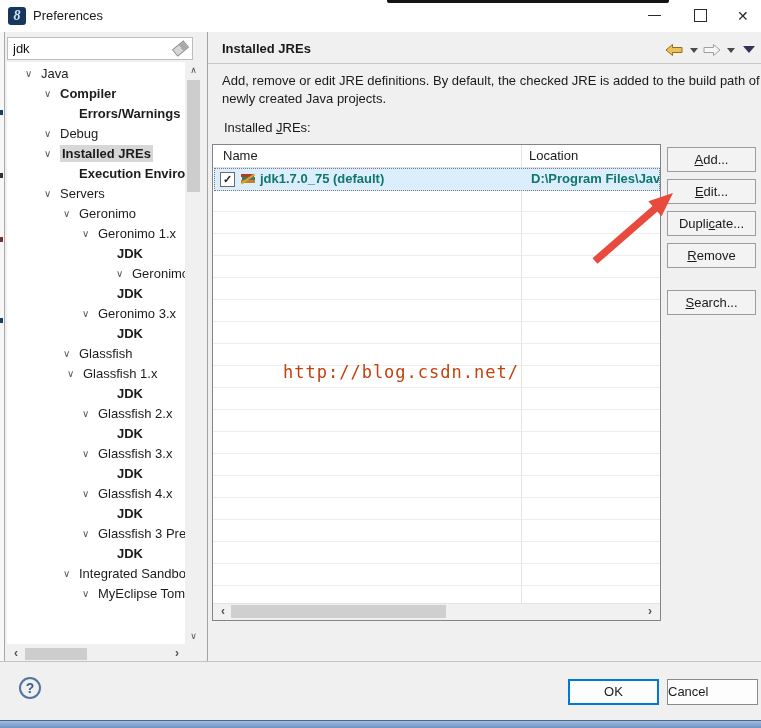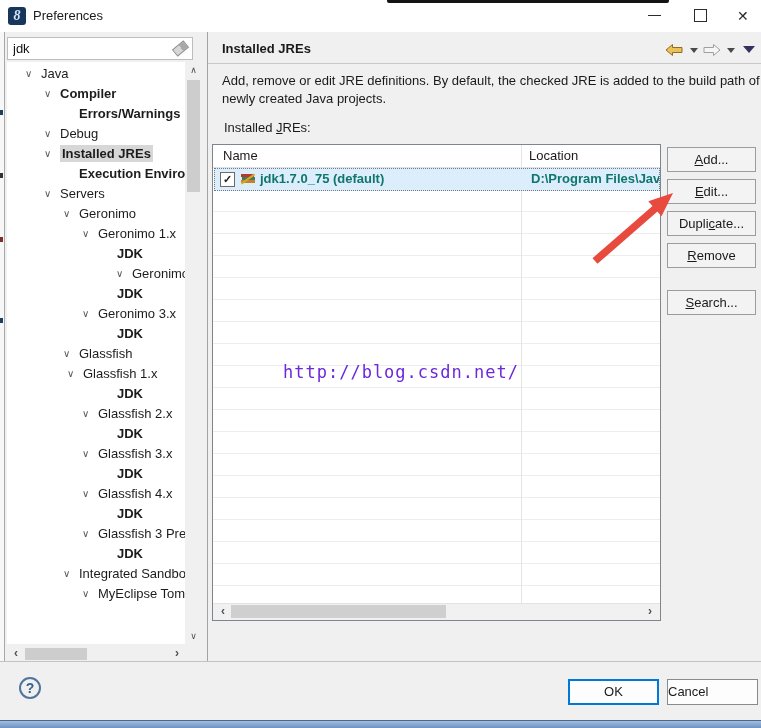--- a/index.html
+++ b/index.html
@@ -67,21 +67,21 @@
   #jre-icon .b3{position:absolute;left:1px;top:8px;width:14px;height:3px;background:#c77e2f;}
   #jre-icon .pen{position:absolute;left:0;top:6px;width:16px;height:2px;background:#d9a626;transform:rotate(-35deg);}
   #t-hscroll{left:0;top:458px;width:447px;height:17px;background:#f1f1f1;border-top:1px solid #e3e3e3;box-sizing:border-box;}
   #t-hscroll-left{left:3px;top:459px;width:14px;height:15px;font-size:12px;line-height:14px;font-weight:bold;}
   #t-hscroll-thumb{left:18px;top:460px;width:215px;height:13px;background:#cfcfcf;}
   #t-hscroll-right{left:430px;top:459px;width:14px;height:15px;font-size:12px;line-height:14px;font-weight:bold;}
   
   .btn{position:absolute;left:667px;width:89px;height:25px;background:#f3f3f3;border:1px solid #9c9c9c;
        font-family:"Liberation Sans",sans-serif;font-size:13px;color:#1a1a1a;text-align:center;line-height:22px;padding:0;}
   
-  #watermark{left:283px;top:362px;font-family:"DejaVu Sans Mono",monospace;font-size:17px;letter-spacing:1px;color:#6d28d9;z-index:6;}
+  #watermark{left:283px;top:362px;font-family:"DejaVu Sans Mono",monospace;font-size:17px;letter-spacing:1px;color:#c2410c;z-index:6;}
   #red-arrow{left:575px;top:183px;z-index:50;}
   
   #footer-sep{left:0;top:661px;width:761px;height:1px;background:#c3c3c3;}
   #footer{left:0;top:662px;width:761px;height:58px;background:#f0f0f0;}
   #help-button{left:19px;top:677px;width:22px;height:22px;border:2px solid #51749e;border-radius:50%;box-sizing:border-box;
                color:#34618f;font-size:14px;font-weight:bold;text-align:center;line-height:18px;background:transparent;}
   #ok-button{left:568px;top:679px;width:91px;height:26px;border:2px solid #0078d7;background:#fdfdfd;
              font-size:13px;text-align:center;line-height:22px;box-sizing:border-box;}
   #cancel-button{left:667px;top:679px;width:91px;height:26px;border:1px solid #8a8a8a;background:#fdfdfd;
              font-size:13px;text-align:left;line-height:24px;box-sizing:border-box;}

